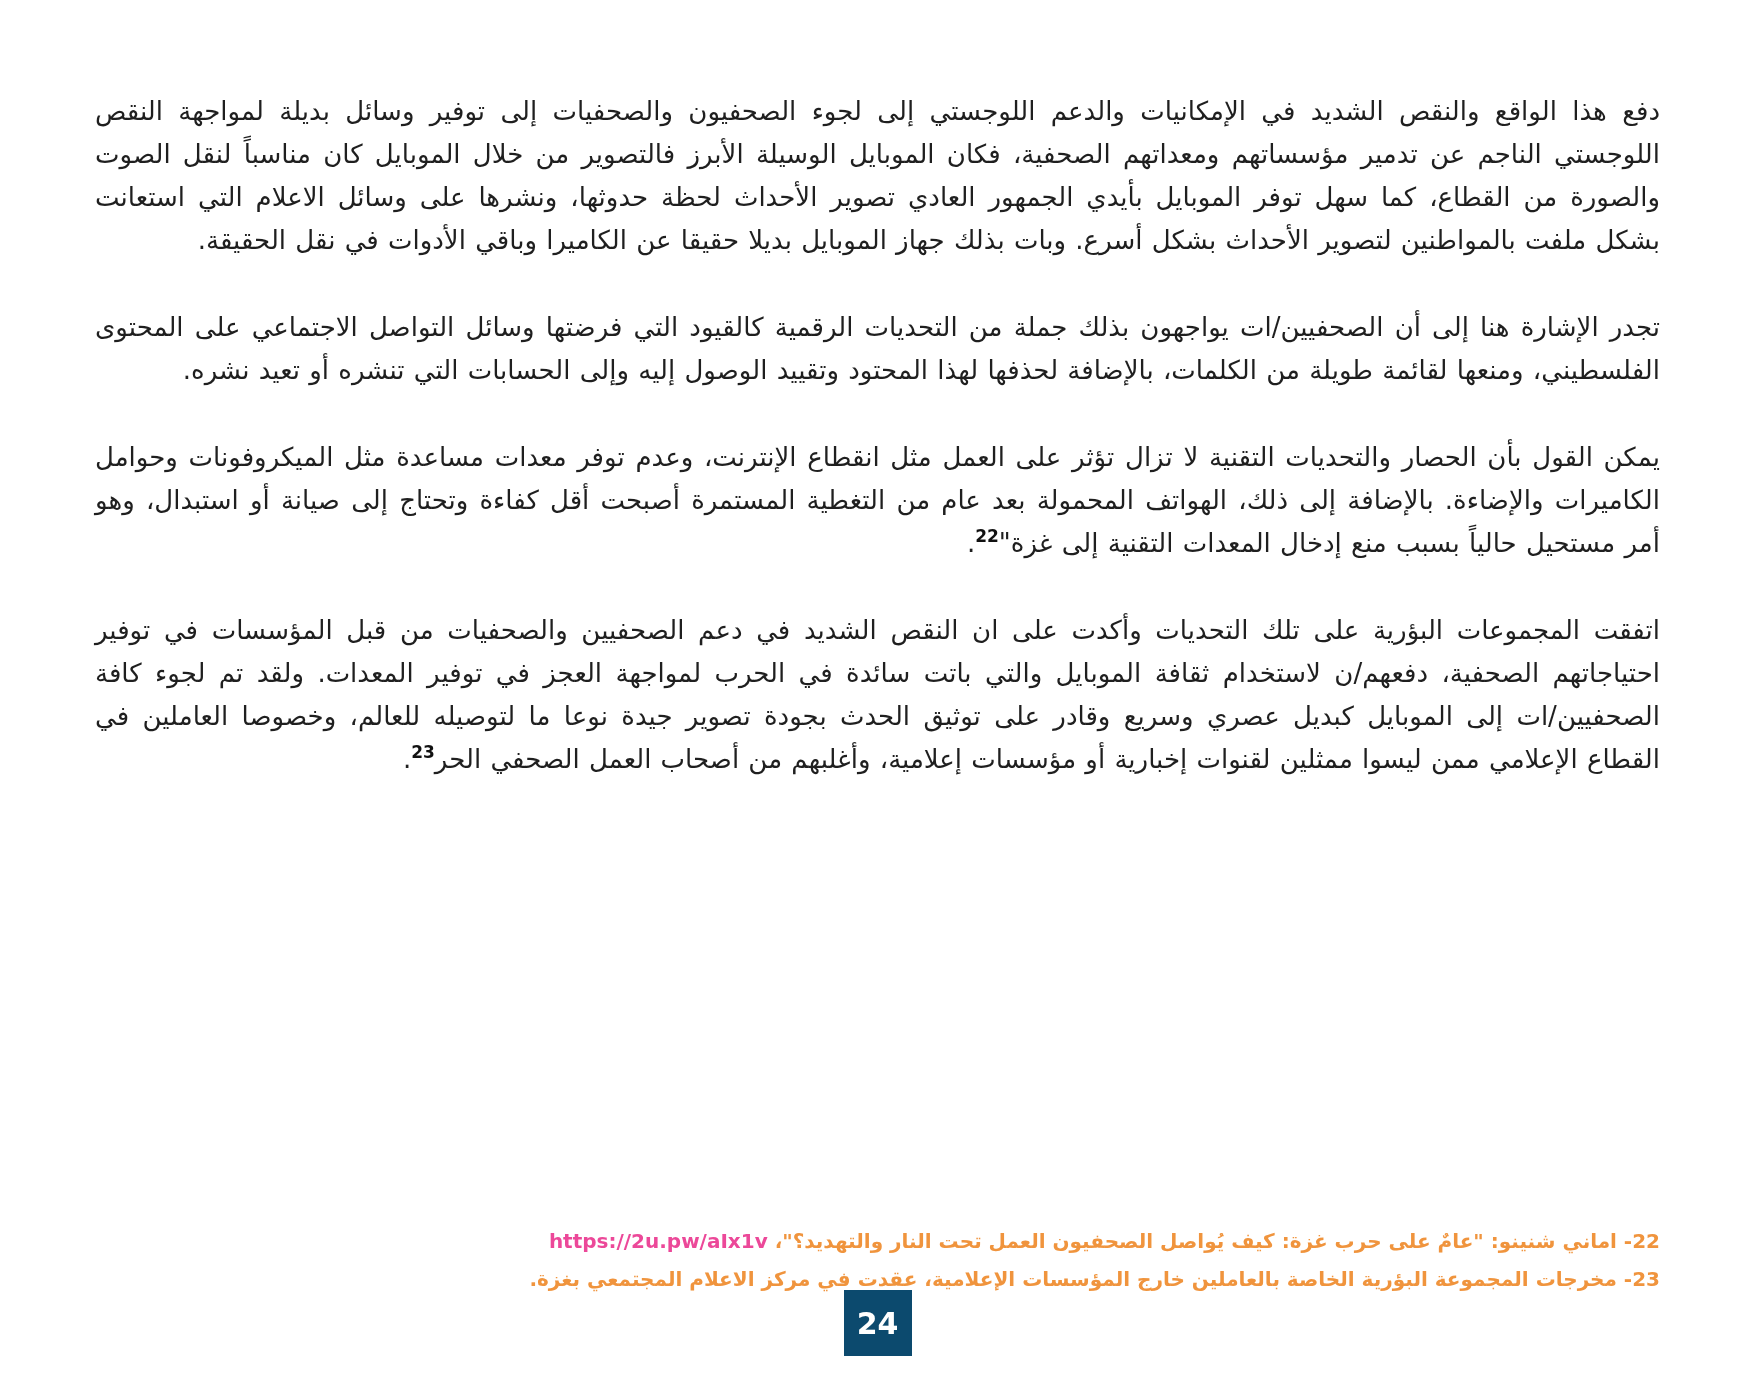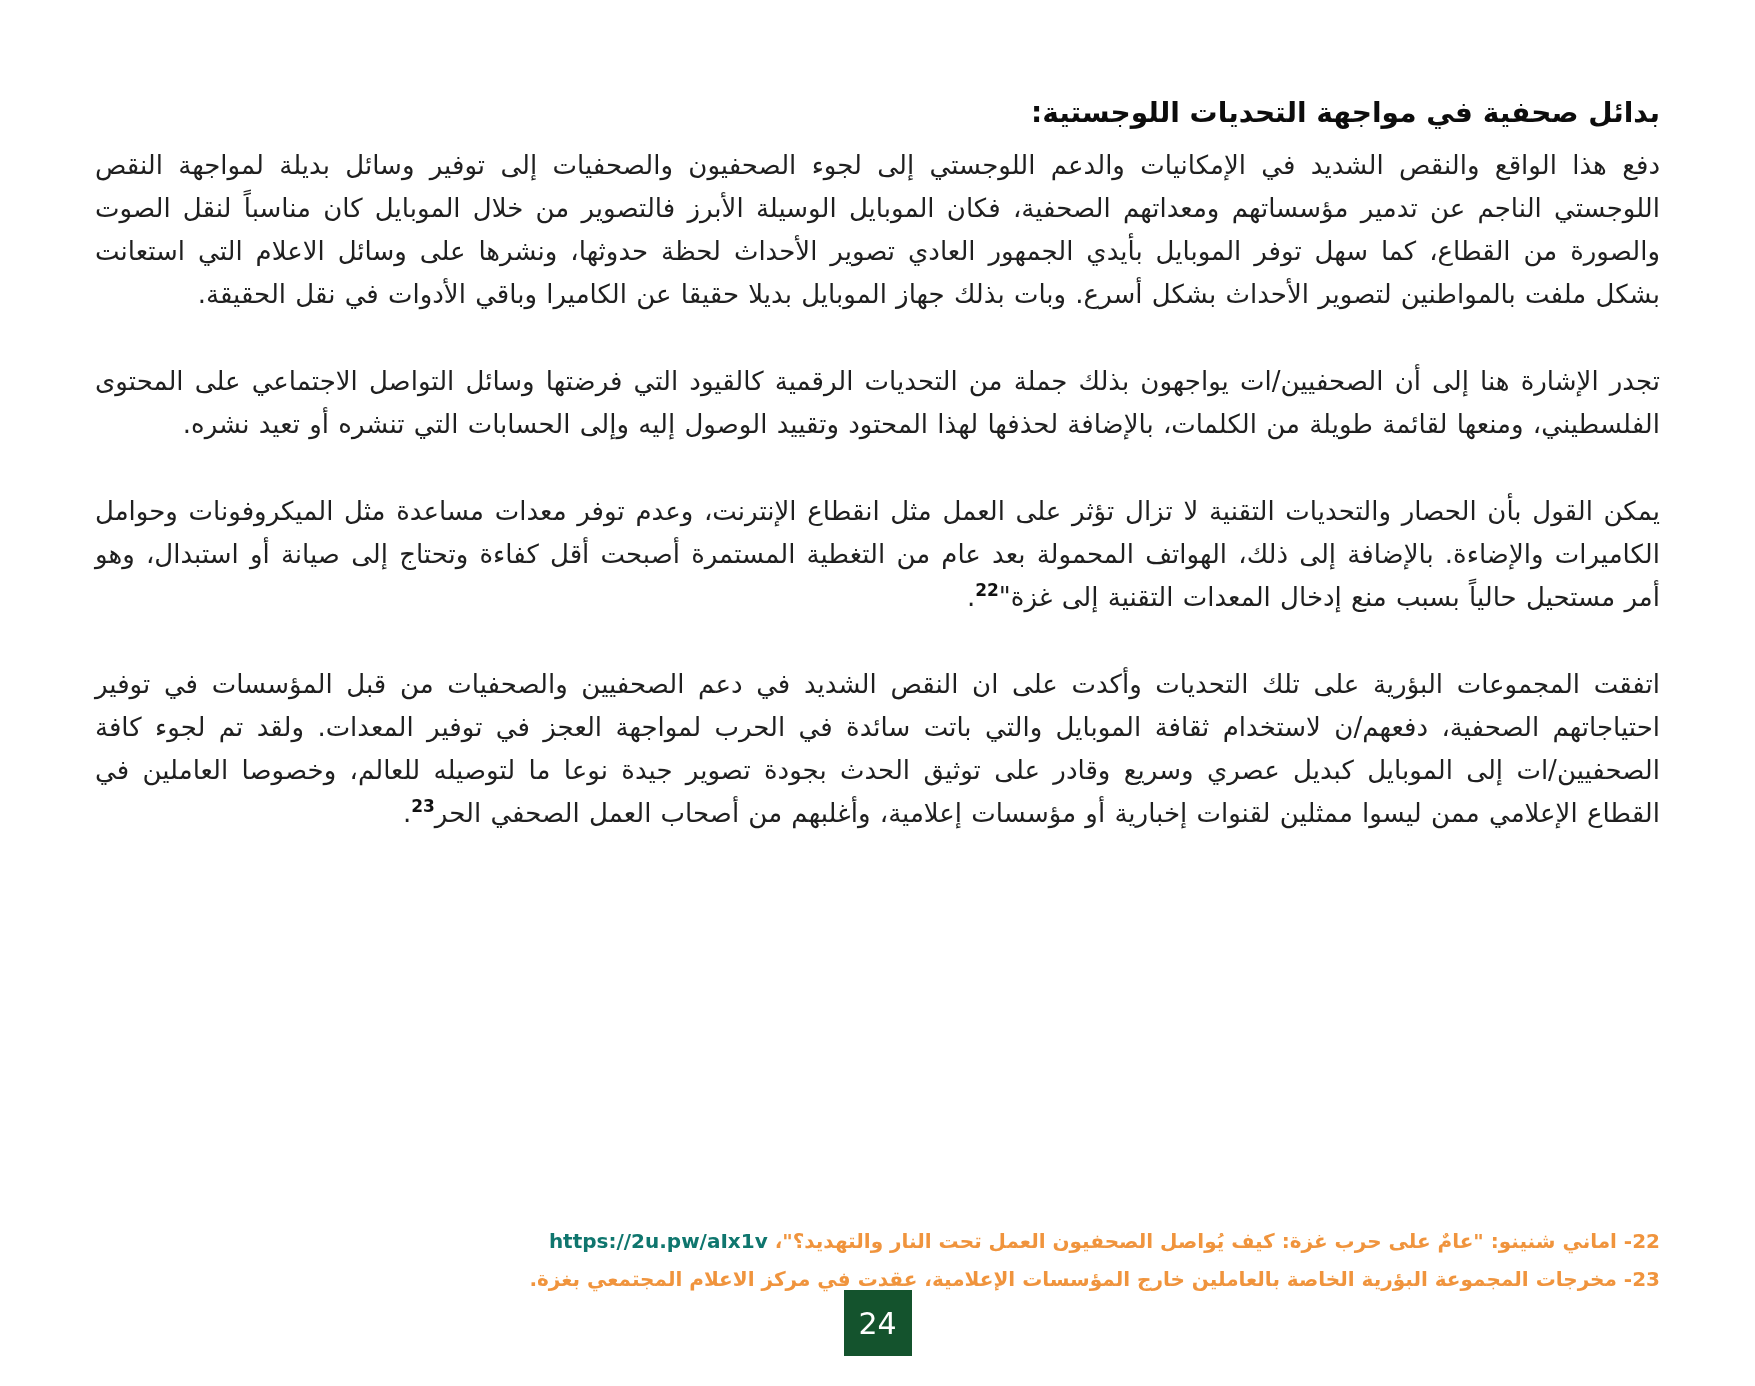--- a/index.html
+++ b/index.html
@@ -60,48 +60,47 @@
     text-align: right;
     color: #f0943d;
     font-size: 20px;
     font-weight: bold;
     line-height: 38px;
   }
   .footnote { white-space: nowrap; }
   .fn-url {
     direction: ltr;
     unicode-bidi: embed;
-    color: #0f766e;
+    color: #ec4899;
     text-decoration: none;
   }
   .page-number {
     position: absolute;
     top: 1290px;
     left: 50%;
     transform: translateX(-50%);
     width: 68px;
     height: 66px;
-    background: #14532d;
+    background: #0c4a6e;
     color: #ffffff;
     font-size: 30px;
-    font-weight: normal;
+    font-weight: bold;
     display: flex;
     align-items: center;
     justify-content: center;
     direction: ltr;
   }
 </style>
 </head>
 <body>
 
 <div class="page">
 
   <div class="content">
 
-    <h1 class="heading">بدائل صحفية في مواجهة التحديات اللوجستية:</h1>
 
     <p class="para"><span>دفع هذا الواقع والنقص الشديد في الإمكانيات والدعم اللوجستي إلى لجوء الصحفيون والصحفيات إلى توفير وسائل بديلة لمواجهة النقص اللوجستي الناجم عن تدمير مؤسساتهم ومعداتهم الصحفية، فكان الموبايل الوسيلة الأبرز فالتصوير من خلال الموبايل كان مناسباً لنقل الصوت والصورة من القطاع، كما سهل توفر الموبايل بأيدي الجمهور العادي تصوير الأحداث لحظة حدوثها، ونشرها على وسائل الاعلام التي استعانت بشكل ملفت بالمواطنين لتصوير الأحداث بشكل أسرع. وبات بذلك جهاز الموبايل بديلا حقيقا عن الكاميرا وباقي الأدوات في نقل الحقيقة.</span></p>
 
 
     <p class="para"><span>تجدر الإشارة هنا إلى أن الصحفيين/ات يواجهون بذلك جملة من التحديات الرقمية كالقيود التي فرضتها وسائل التواصل الاجتماعي على المحتوى الفلسطيني، ومنعها لقائمة طويلة من الكلمات، بالإضافة لحذفها لهذا المحتود وتقييد الوصول إليه وإلى الحسابات التي تنشره أو تعيد نشره.</span></p>
 
     <p class="para"><span>يمكن القول بأن الحصار والتحديات التقنية لا تزال تؤثر على العمل مثل انقطاع الإنترنت، وعدم توفر معدات مساعدة مثل الميكروفونات وحوامل الكاميرات والإضاءة. بالإضافة إلى ذلك، الهواتف المحمولة بعد عام من التغطية المستمرة أصبحت أقل كفاءة وتحتاج إلى صيانة أو استبدال، وهو أمر مستحيل حالياً بسبب منع إدخال المعدات التقنية إلى غزة"</span><sup class="ref">22</sup><span>.</span></p>
 
     <p class="para"><span>اتفقت المجموعات البؤرية على تلك التحديات وأكدت على ان النقص الشديد في دعم الصحفيين والصحفيات من قبل المؤسسات في توفير احتياجاتهم الصحفية، دفعهم/ن لاستخدام ثقافة الموبايل والتي باتت سائدة في الحرب لمواجهة العجز في توفير المعدات. ولقد تم لجوء كافة الصحفيين/ات إلى الموبايل كبديل عصري وسريع وقادر على توثيق الحدث بجودة تصوير جيدة نوعا ما لتوصيله للعالم، وخصوصا العاملين في القطاع الإعلامي ممن ليسوا ممثلين لقنوات إخبارية أو مؤسسات إعلامية، وأغلبهم من أصحاب العمل الصحفي الحر</span><sup class="ref">23</sup><span>.</span></p>
 

